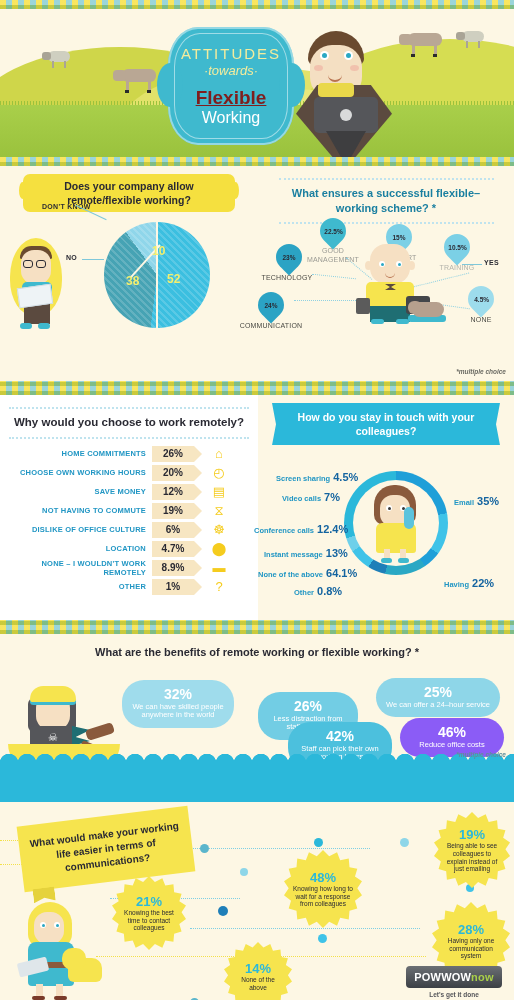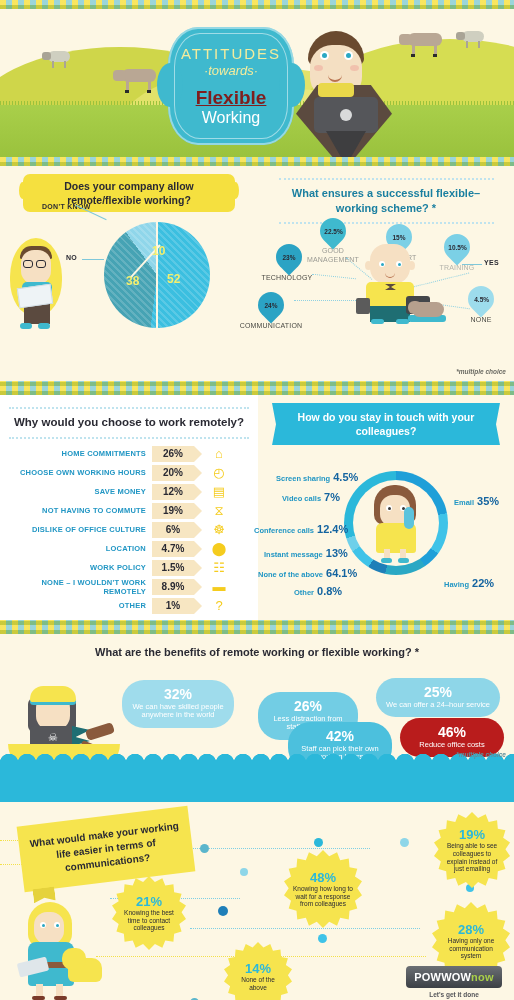--- a/index.html
+++ b/index.html
@@ -527,25 +527,20 @@
           <div class="lrow-label">DISLIKE OF OFFICE CULTURE</div>
           <div class="lrow-val">6%</div>
           <div class="lrow-ico">☸</div>
         </div>
         <div class="lrow">
           <div class="lrow-label">LOCATION</div>
           <div class="lrow-val">4.7%</div>
           <div class="lrow-ico">⬤</div>
         </div>
         <div class="lrow">
-          <div class="lrow-label">WORK POLICY</div>
-          <div class="lrow-val">1.5%</div>
-          <div class="lrow-ico">☷</div>
-        </div>
-        <div class="lrow">
           <div class="lrow-label">NONE – I WOULDN'T WORK REMOTELY</div>
           <div class="lrow-val">8.9%</div>
           <div class="lrow-ico">▬</div>
         </div>
         <div class="lrow">
           <div class="lrow-label">OTHER</div>
           <div class="lrow-val">1%</div>
           <div class="lrow-ico">?</div>
         </div>
       </div>
@@ -626,21 +621,21 @@
       <span class="tx">Less distraction from staff at home</span>
     </div>
     <div class="cloud" style="left:376px;top:44px;width:124px;background:#8ed6e8">
       <span class="pc">25%</span>
       <span class="tx">We can offer a  24–hour service</span>
     </div>
     <div class="cloud" style="left:288px;top:88px;width:104px;background:#4cc0dd">
       <span class="pc">42%</span>
       <span class="tx">Staff can pick their own  working hours</span>
     </div>
-    <div class="cloud" style="left:400px;top:84px;width:104px;background:#b91c1c">
+    <div class="cloud" style="left:400px;top:84px;width:104px;background:#8b5cf6">
       <span class="pc">46%</span>
       <span class="tx">Reduce office costs</span>
     </div>
 
     <div class="waves"></div>
     <div class="mc-note2">*multiple choice</div>
   </div>
 
   <div class="sec4">
     <div class="dotpath" style="left:0;top:38px;width:70px"></div>

